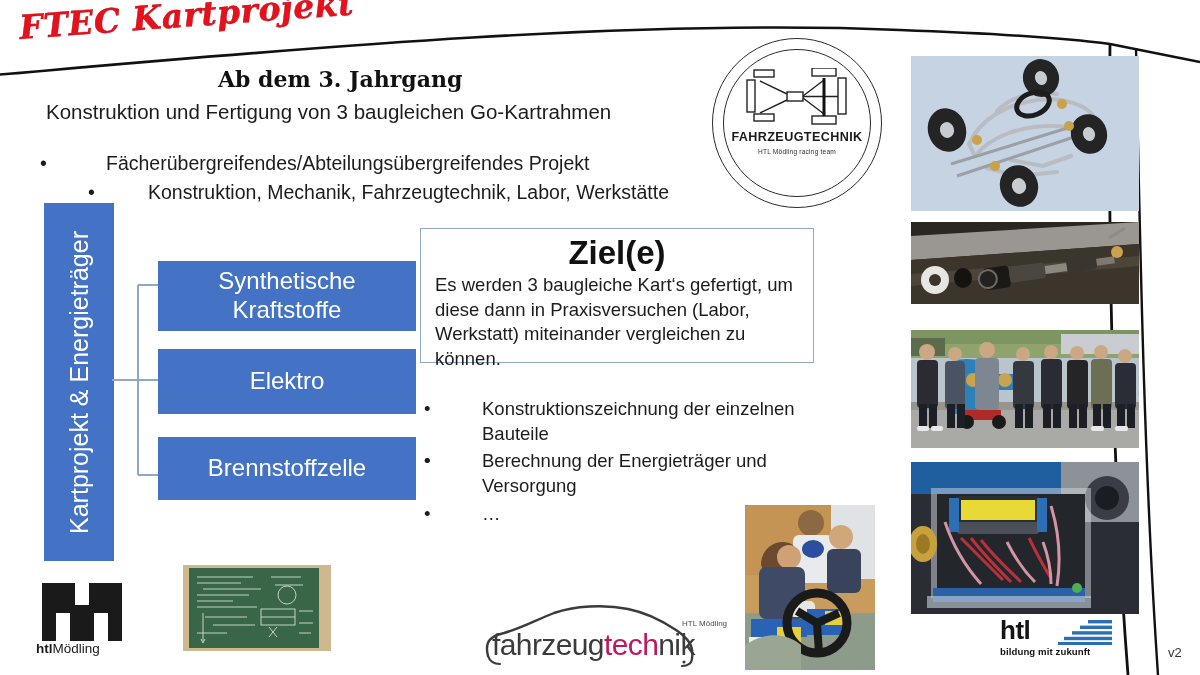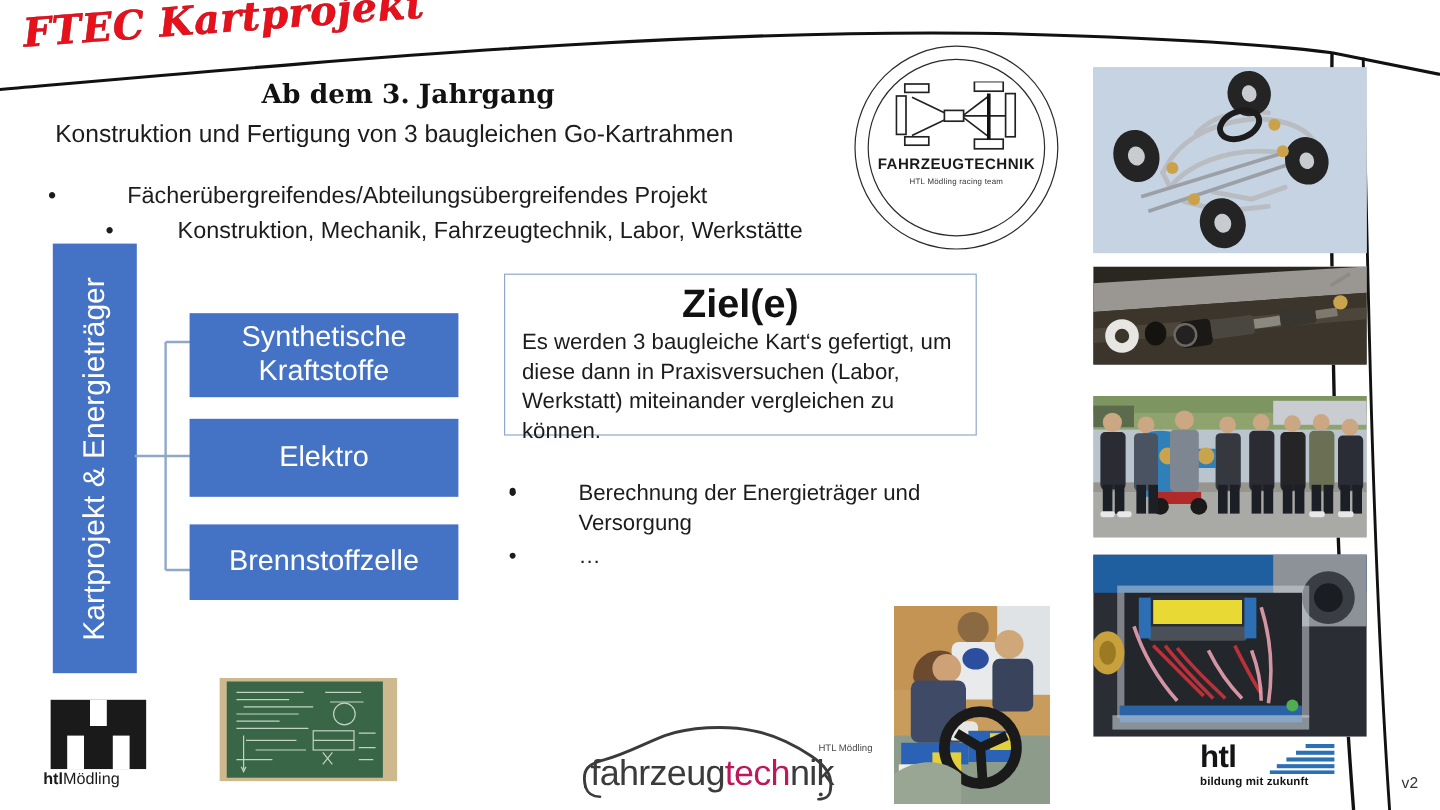--- a/index.html
+++ b/index.html
@@ -108,21 +108,21 @@
     left: 112px;
     top: 255px;
     width: 52px;
     height: 250px;
   }
 
   
   .blue-box {
     position: absolute;
     left: 158px;
-    width: 224px;
+    width: 258px;
     background: #4472c4;
     color: #ffffff;
     display: flex;
     align-items: center;
     justify-content: center;
     text-align: center;
     font-size: 24px;
     line-height: 1.2;
   }
   #blue-box-0 { top: 261px; height: 70px; }
@@ -381,20 +381,21 @@
   </div>
 
   <div id="ziel-panel">
     <div id="ziel-title">Ziel(e)</div>
     <div id="ziel-body">Es werden 3 baugleiche Kart‘s gefertigt, um diese dann in Praxisversuchen (Labor, Werkstatt) miteinander vergleichen zu können.</div>
   </div>
 
   <div id="goal-list">
     <div class="goal-row">
       <span class="gdot">•</span>
+      <span>Konstruktionszeichnung der einzelnen Bauteile</span>
     </div>
     <div class="goal-row">
       <span class="gdot">•</span>
     </div>
     <div class="goal-row">
       <span class="gdot">•</span>
       <span>Berechnung der Energieträger und Versorgung</span>
     </div>
     <div class="goal-row">
       <span class="gdot">•</span>

